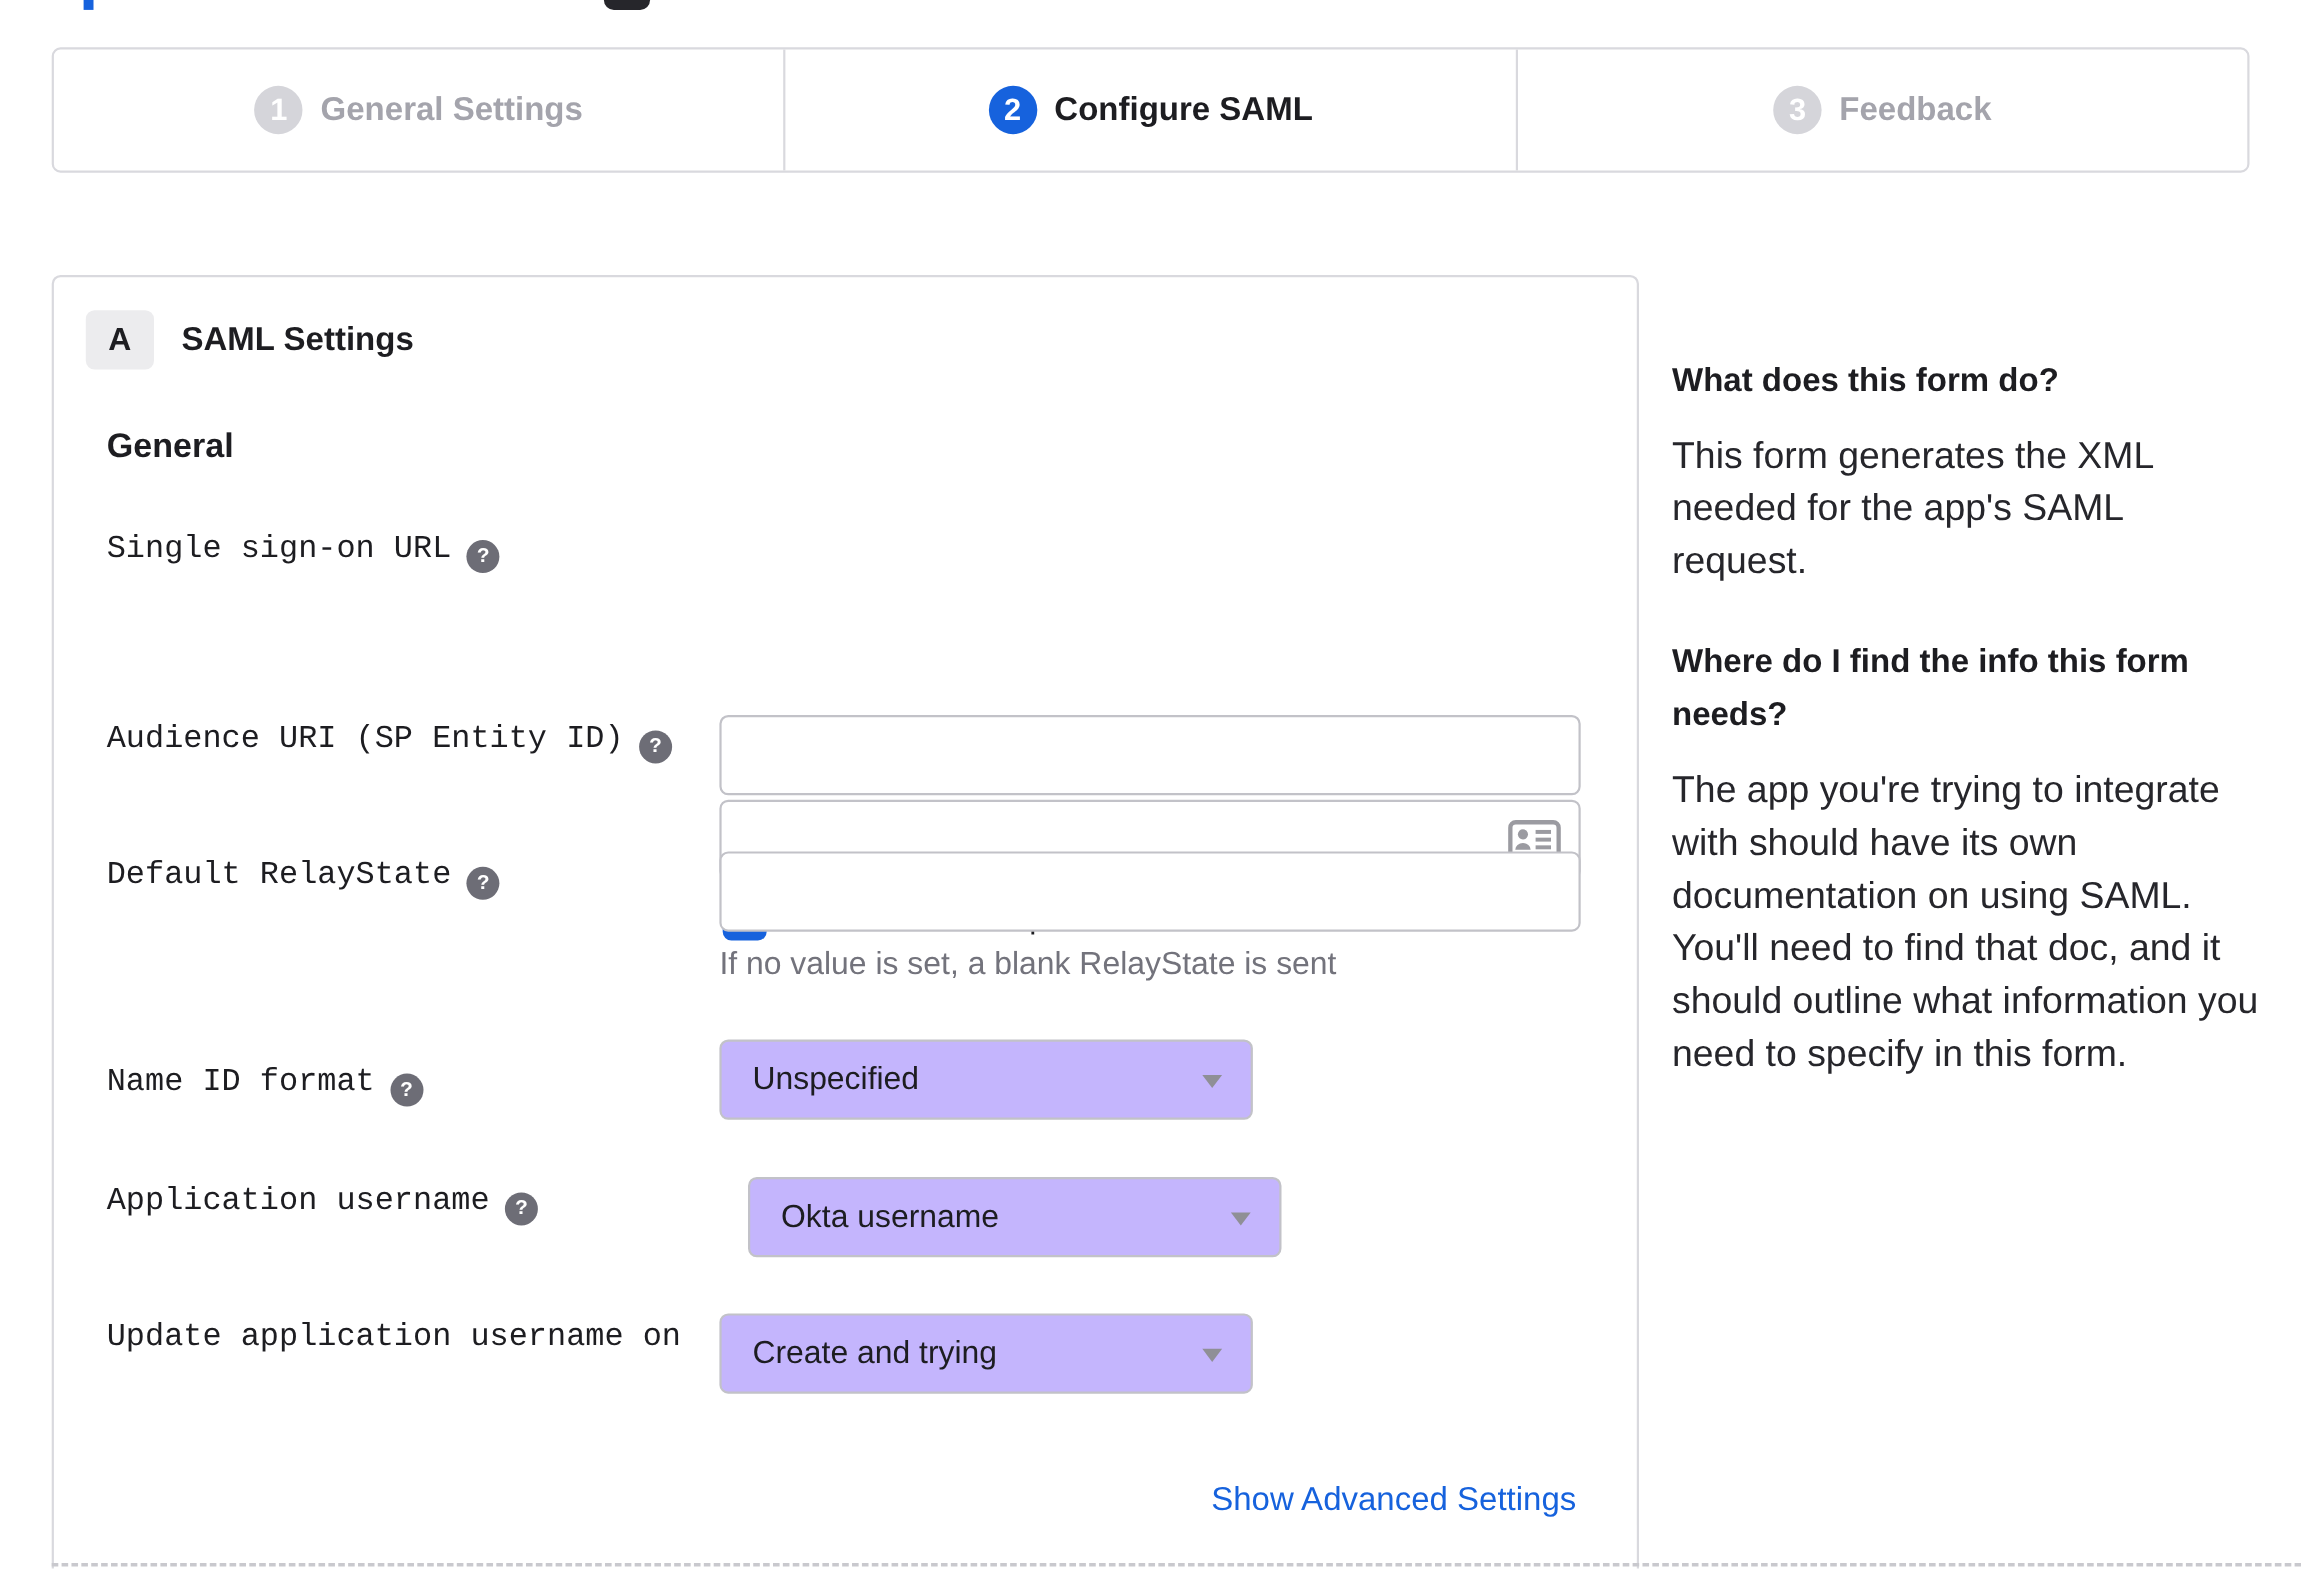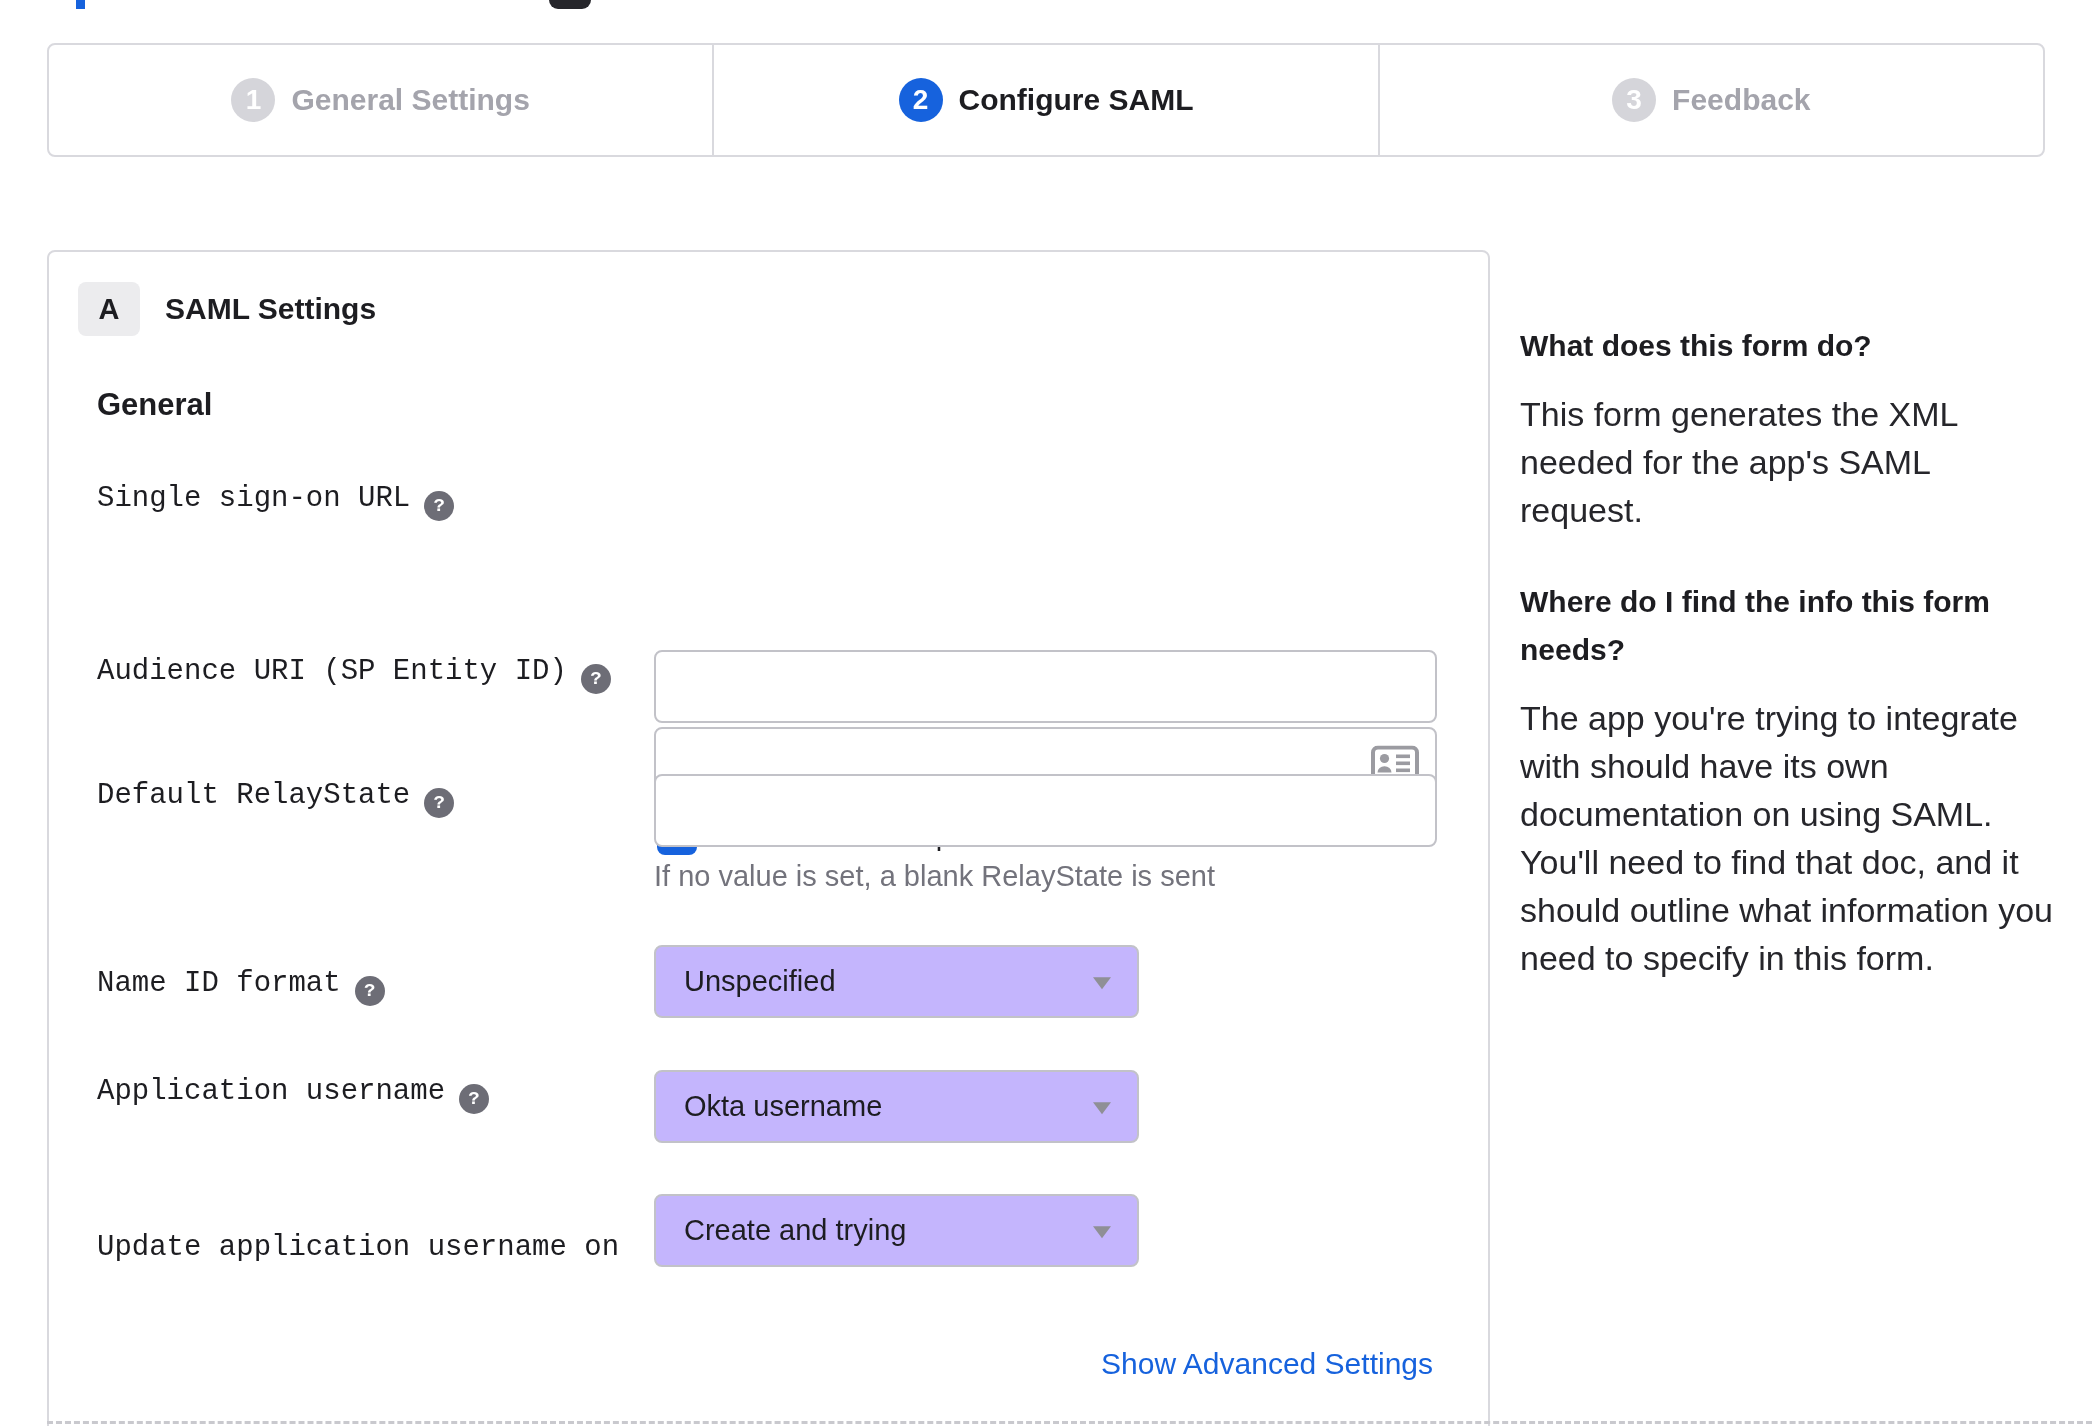--- a/index.html
+++ b/index.html
@@ -140,26 +140,26 @@
       <span>Name ID format</span><span class="help">?</span>
     </div>
     <div class="select" style="top:693px;">
       <span>Unspecified</span>
       <span class="select-arrow"></span>
     </div>
 
     <div class="field-label" style="top:823px;">
       <span>Application username</span><span class="help">?</span>
     </div>
-    <div class="select" style="top:818px;">
+    <div class="select" style="top:818px;margin-left:26px;">
       <span>Okta username</span>
       <span class="select-arrow"></span>
     </div>
 
-    <div class="field-label" style="top:947px;margin-top:32px;">
+    <div class="field-label" style="top:947px;">
       <span>Update application username on</span>
     </div>
     <div class="select" style="top:942px;">
       <span>Create and trying</span>
       <span class="select-arrow"></span>
     </div>
 
     <a class="advanced-link" href="#">Show Advanced Settings</a>
   </div>
 

